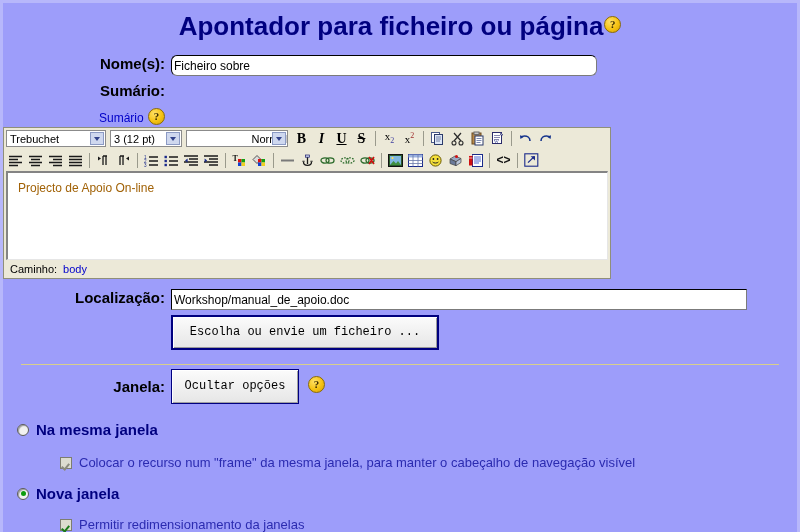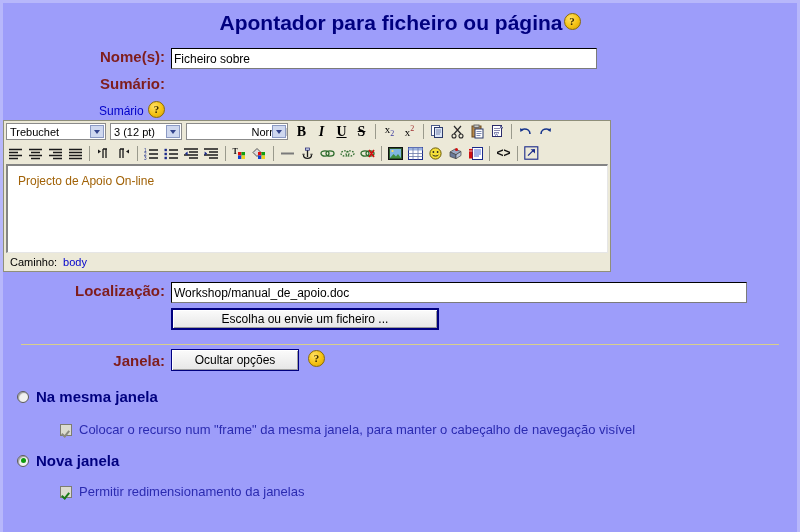--- a/index.html
+++ b/index.html
@@ -23,21 +23,21 @@
     box-sizing: border-box;
     overflow: hidden;
   }
 
   
   .title-row {
     text-align: center;
     padding-top: 8px;
   }
   .page-title {
-    font-size: 21px;
+    font-size: 26px;
     font-weight: bold;
     color: #00007f;
     letter-spacing: 0px;
     display: inline;
     vertical-align: middle;
   }
   .help-icon {
     display: inline-block;
     width: 15px; height: 15px;
     border-radius: 50%;
@@ -59,21 +59,21 @@
   .row { display: flex; }
   .lbl-col {
     width: 168px;
     text-align: right;
     padding-right: 6px;
     box-sizing: border-box;
   }
   .field-lbl {
     font-size: 15px;
     font-weight: bold;
-    color: #7f1d1d;
+    color: #000000;
   }
   .sub-link {
     display: block;
     font-size: 12px;
     color: #0000c8;
     text-decoration: none;
     margin-top: 11px;
   }
   .sub-link span.txt { text-decoration: none; }
 
@@ -84,21 +84,21 @@
     color: #000;
     background: #ffffff;
     border: 1px solid #000000;
     border-right-color: #7b7b7b;
     border-bottom-color: #7b7b7b;
     height: 17px;
     padding: 1px 2px;
     box-sizing: content-box;
     outline: none;
   }
-  #name-input { width: 420px; }
+  #name-input { width: 420px; border-radius: 6px; }
   #location-input { width: 570px; }
 
   
   .editor {
     width: 608px;
     background: #ece9d8;
     border: 1px solid #8f8f7a;
     box-sizing: border-box;
   }
   .tb-row {
@@ -190,28 +190,28 @@
     align-items: center;
     padding-left: 6px;
     font-size: 11px;
     color: #000;
     gap: 6px;
   }
   .path-bar .pv { color: #0000cc; }
 
   
   .btn {
-    font-family: Liberation Sans, sans-serif;
+    font-family: Liberation Mono, monospace;
     font-size: 12px;
     color: #000;
     background: linear-gradient(#fbfbfb, #e6e6e6);
     border: 2px solid #00007f;
     box-shadow: inset 1px 1px 0 #ffffff, inset -1px -1px 0 #9a9a9a;
     padding: 2px 10px;
-    height: 22px;
+    height: 35px;
     box-sizing: border-box;
     text-align: center;
     cursor: default;
     line-height: 15px;
   }
   .btn.plain {
     border: 1px solid #00007f;
     box-shadow: inset 1px 1px 0 #ffffff, inset -1px -1px 0 #a0a0a0;
   }
   #btn-choose { width: 268px; }

